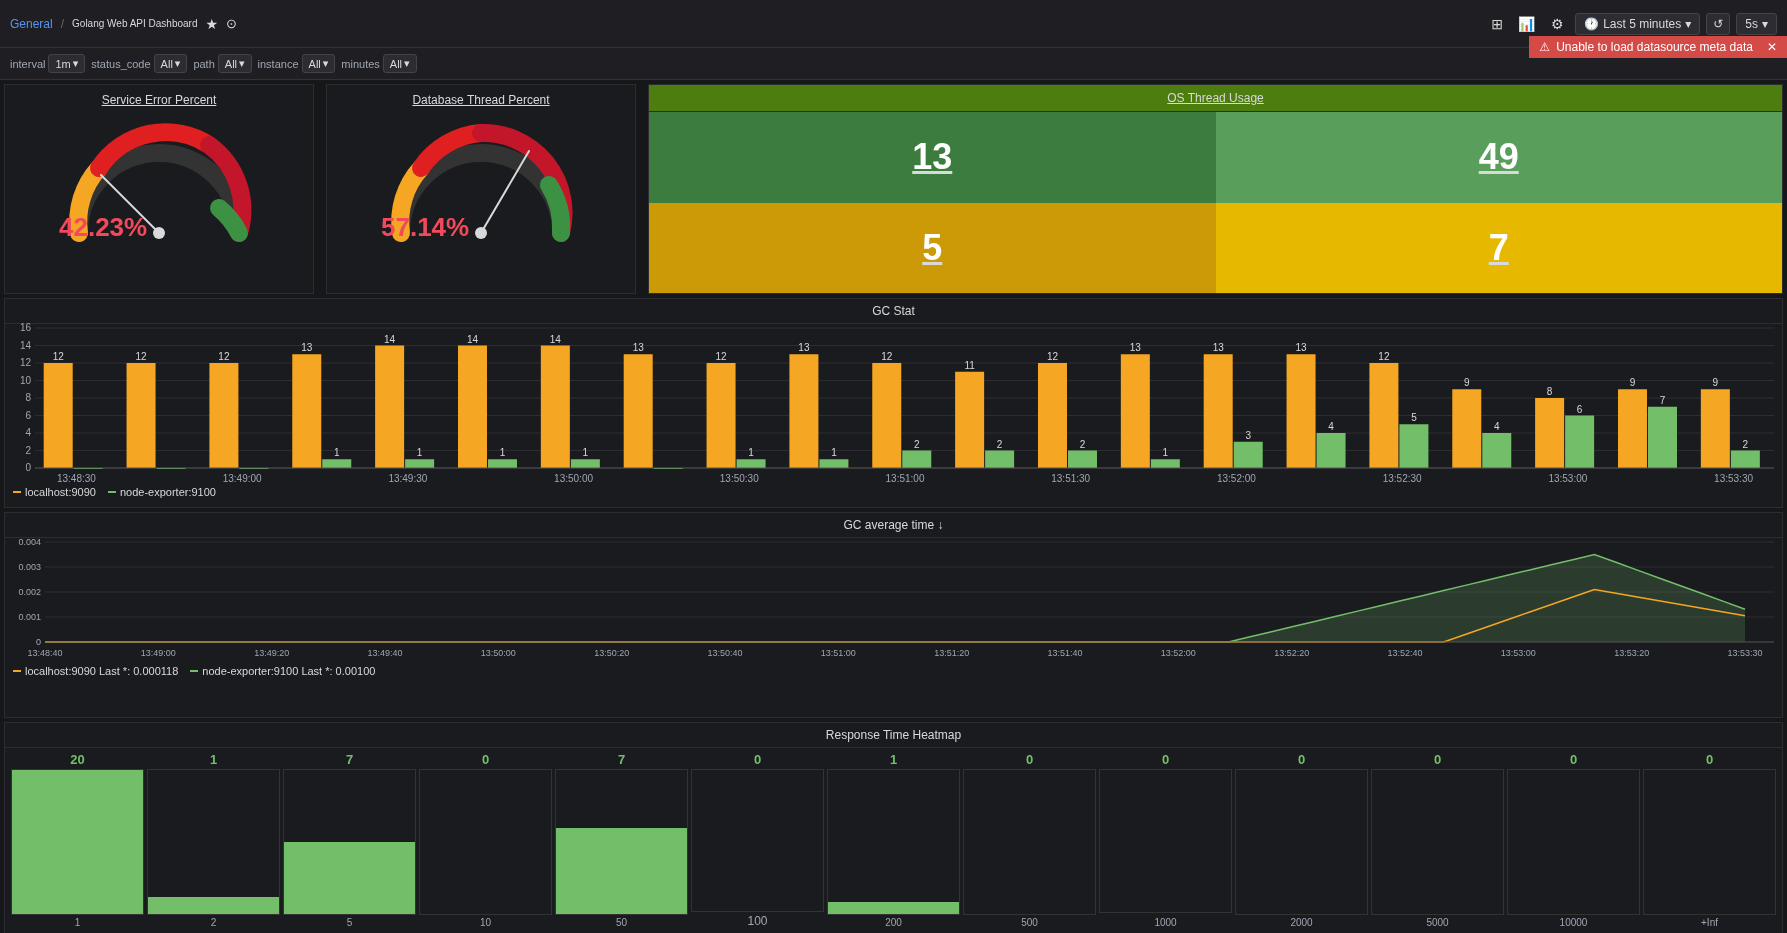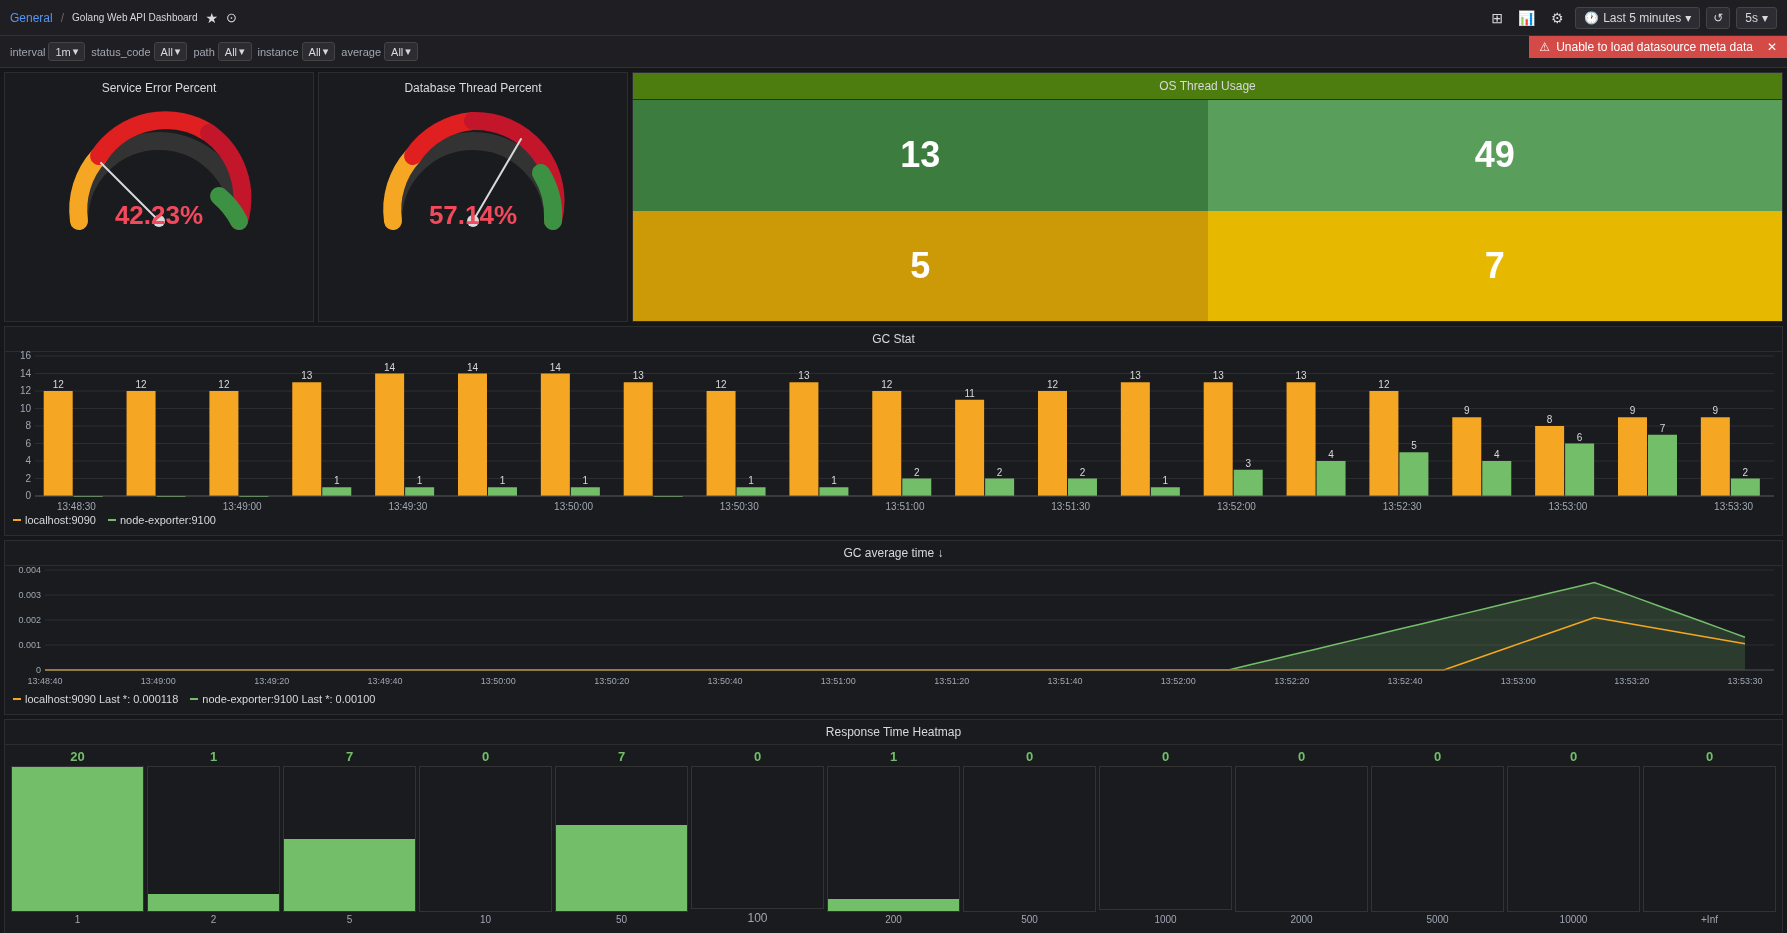--- a/index.html
+++ b/index.html
@@ -9,21 +9,21 @@
       font-family: 'Segoe UI', Arial, sans-serif;
       font-size: 12px;
       width: 1787px;
       min-height: 933px;
       overflow-x: hidden;
     }
 
     
     .top-bar {
       background: #1f1f23;
-      height: 36px;
+      height: 48px;
       display: flex;
       align-items: center;
       padding: 0 10px;
       border-bottom: 1px solid #333;
       gap: 8px;
     }
     .top-bar-actions {
       margin-left: auto;
       display: flex;
       align-items: center;
@@ -102,22 +102,23 @@
     .main-content {
       padding: 4px;
       display: flex;
       flex-direction: column;
       gap: 4px;
     }
 
     
     .row1 {
       display: flex;
-      height: 250px;
-      gap: 4px;
+      height: 210px;
+      gap: 12px;
+      text-decoration: underline;
     }
 
     
     .gauge-panel {
       background: #1a1b1e;
       border: 1px solid #2c2c32;
       flex: 0 0 310px;
       display: flex;
       flex-direction: column;
       align-items: center;
@@ -132,21 +133,21 @@
     }
     .gauge-container {
       position: relative;
       width: 200px;
       height: 140px;
     }
     .gauge-value {
       position: absolute;
       bottom: 10px;
       width: 100%;
-      text-align: center;
+      text-align: left;
       font-size: 26px;
       font-weight: bold;
       color: #f2495c;
     }
 
     
     .os-thread-panel {
       background: #4d7c0f;
       border: 1px solid #2c2c32;
       flex: 1;
@@ -271,21 +272,21 @@
     </div>
   </div>
   <div class="filter-item">
     <span class="filter-label">instance</span>
     <div class="filter-select">
       <span>All</span>
       <span>▾</span>
     </div>
   </div>
   <div class="filter-item">
-    <span class="filter-label">average</span>
+    <span class="filter-label">minutes</span>
     <div class="filter-select">
       <span>All</span>
       <span>▾</span>
     </div>
   </div>
 </div>
 
 <div class="main-content">
 
   <div class="row1">
@@ -470,21 +471,21 @@
         <div class="legend-dot" style="background:#f5a623;"></div>
         <span>localhost:9090</span>
       </div>
       <div class="legend-item">
         <div class="legend-dot" style="background:#73bf69;"></div>
         <span>node-exporter:9100</span>
       </div>
     </div>
   </div>
 
-  <div class="chart-panel" style="height:175px;">
+  <div class="chart-panel" style="height:206px;">
     <div class="chart-title">GC average time ↓</div>
     <div style="position:relative;height:125px;padding:4px 8px 0 40px;">
       <svg id="line-svg" width="100%" height="120" style="overflow:visible;">
           <text x="-4" y="103" text-anchor="end" font-size="9" fill="#9fa7b3">0</text>
           <text x="-4" y="78" text-anchor="end" font-size="9" fill="#9fa7b3">0.001</text>
           <line x1="0" y1="75" x2="100%" y2="75" stroke="#2c2c32" stroke-width="1"></line>
           <text x="-4" y="53" text-anchor="end" font-size="9" fill="#9fa7b3">0.002</text>
           <line x1="0" y1="50" x2="100%" y2="50" stroke="#2c2c32" stroke-width="1"></line>
           <text x="-4" y="28" text-anchor="end" font-size="9" fill="#9fa7b3">0.003</text>
           <line x1="0" y1="25" x2="100%" y2="25" stroke="#2c2c32" stroke-width="1"></line>

